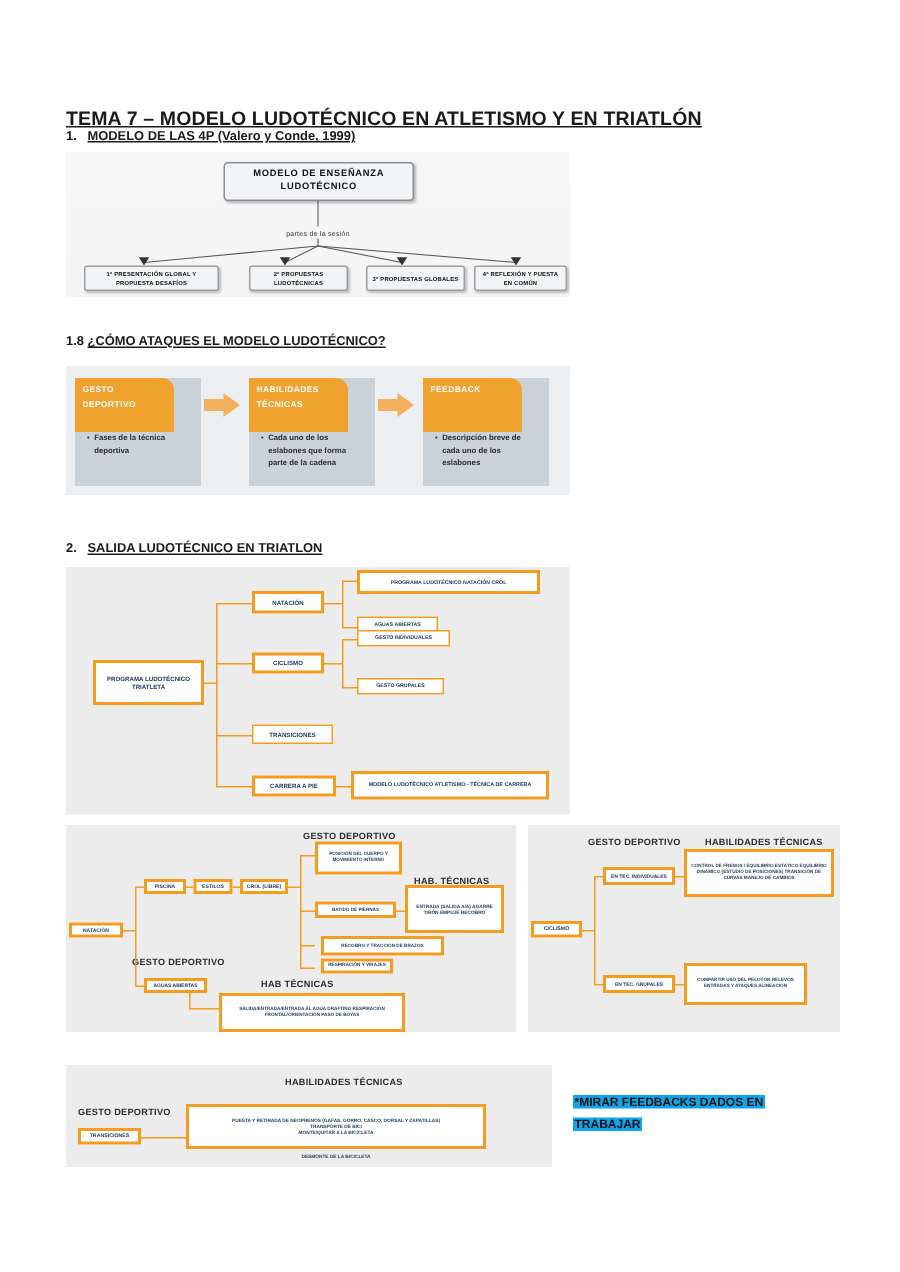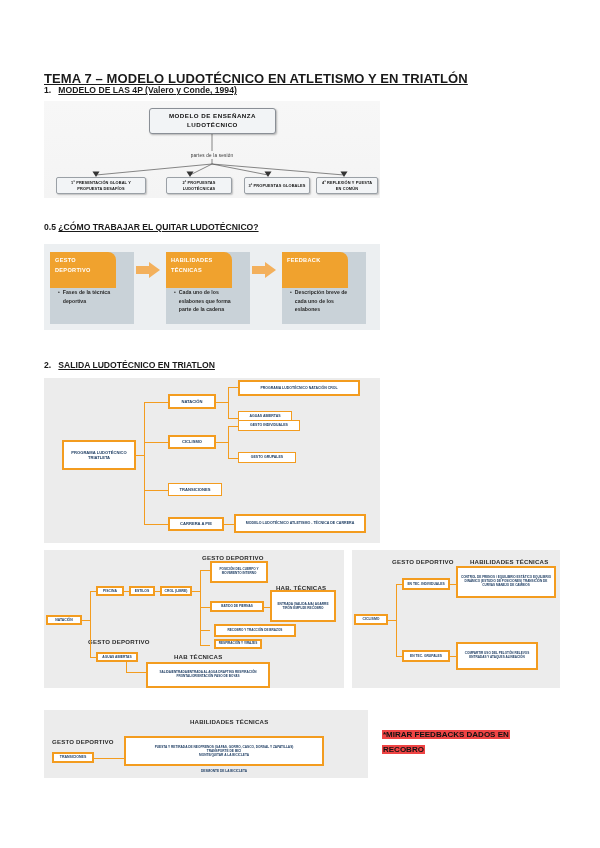--- a/index.html
+++ b/index.html
@@ -106,37 +106,37 @@
   #fig4{left:44px;top:550px;width:300px;height:138px;}
   
   #fig5{left:352px;top:550px;width:208px;height:138px;}
   
   #fig6{left:44px;top:710px;width:324px;height:68px;}
 
   .highlight{
     position:absolute;left:382px;top:728px;width:176px;
     font-size:8px;font-weight:bold;color:#111;line-height:1.85;
   }
-  .highlight span{background:#ef4444;padding:0 1px;}
+  .highlight span{background:#0ea5e9;padding:0 1px;}
 </style>
 </head>
 <body>
 
 <div class="page">
 
   <div class="doc-title">TEMA 7 – MODELO LUDOTÉCNICO EN ATLETISMO Y EN TRIATLÓN</div>
 
   <div class="sec-num" id="sec1">
     <span class="n">1.</span>
-    &nbsp;&nbsp;<span class="t">MODELO DE LAS 4P (Valero y Conde, 1994)</span>
+    &nbsp;&nbsp;<span class="t">MODELO DE LAS 4P (Valero y Conde, 1999)</span>
   </div>
 
   <div class="sec-num" id="sec11">
-    <span class="n">0.5</span>
-    <span class="t">¿CÓMO TRABAJAR EL QUITAR LUDOTÉCNICO?</span>
+    <span class="n">1.8</span>
+    <span class="t">¿CÓMO ATAQUES EL MODELO LUDOTÉCNICO?</span>
   </div>
 
   <div class="sec-num" id="sec2">
     <span class="n">2.</span>
     &nbsp;&nbsp;<span class="t">SALIDA LUDOTÉCNICO EN TRIATLON</span>
   </div>
 
 
   <div class="fig1">
     <div class="band"></div>
@@ -319,16 +319,16 @@
     <div class="obx thick" style="left:80px;top:26px;width:200px;height:30px;font-size:3.2px;font-weight:bold;flex-direction:column;justify-content:center;">
       <div>PUESTA Y RETIRADA DE NEOPRENOS (GAFAS, GORRO, CASCO, DORSAL Y ZAPATILLAS)</div>
       <div>TRANSPORTE DE BICI</div>
       <div>MONTE/QUITAR A LA BICICLETA</div>
       <div style="position:absolute;left:0;right:0;top:31px;">DESMONTE DE LA BICICLETA</div>
     </div>
   </div>
 
   <div class="highlight">
     <span>*MIRAR FEEDBACKS DADOS EN</span><br>
-    <span>RECOBRO</span>
+    <span>TRABAJAR</span>
   </div>
 
 </div>
 
 </body></html>

